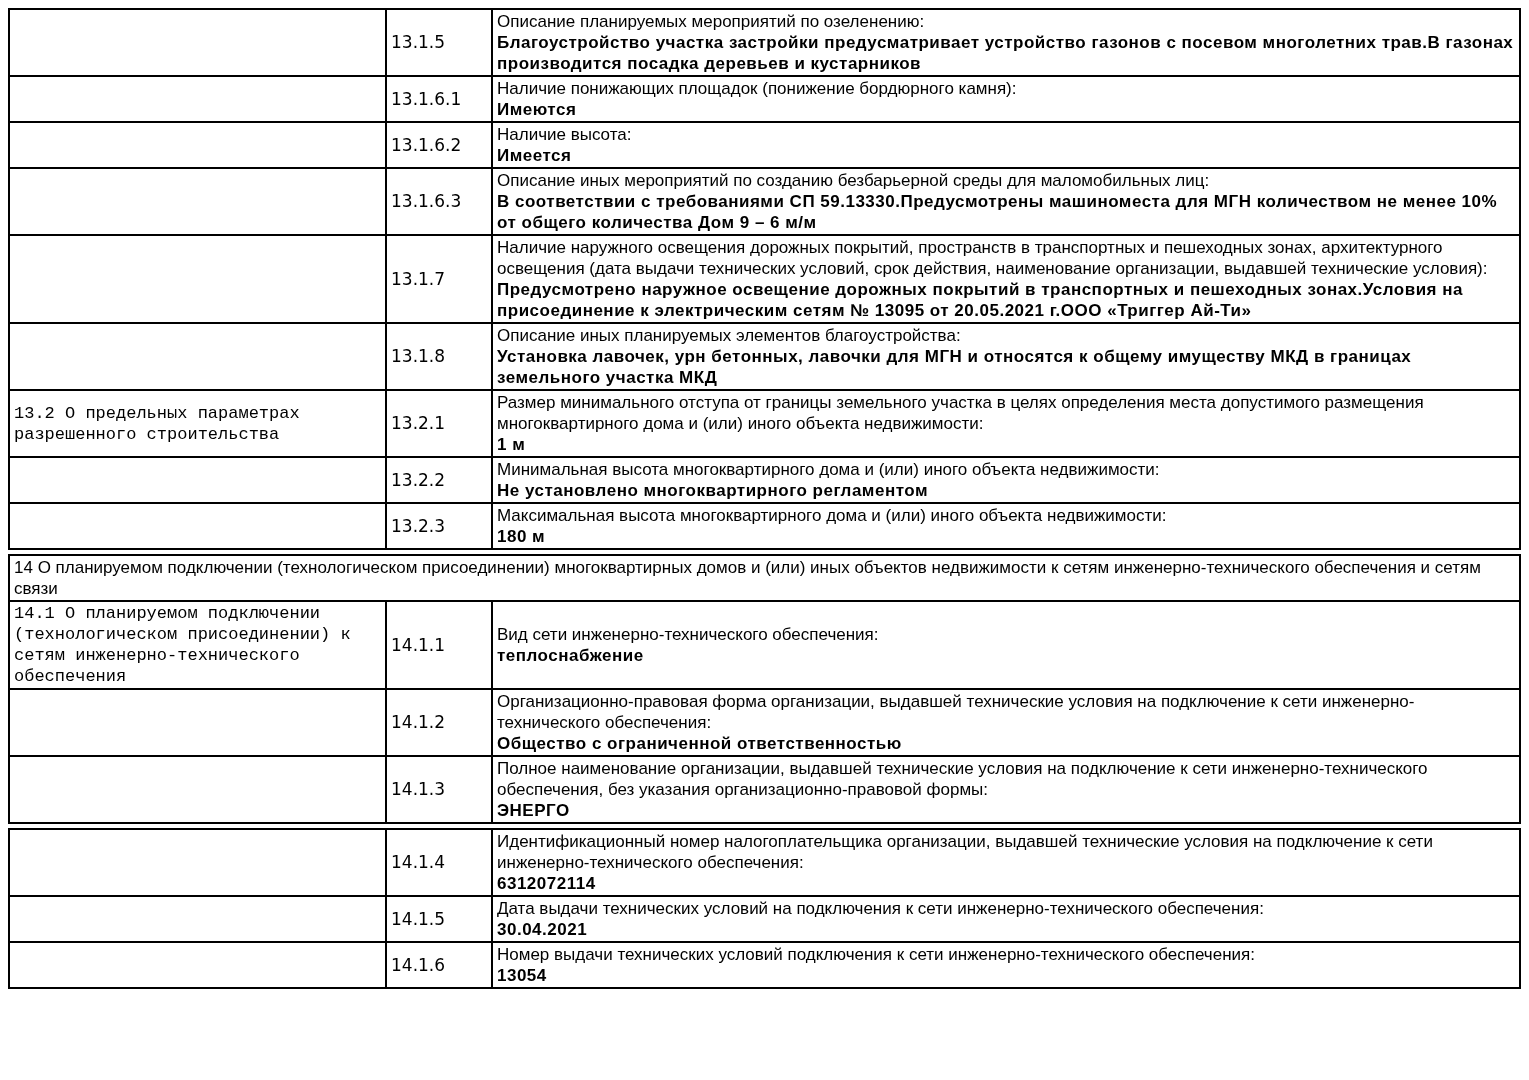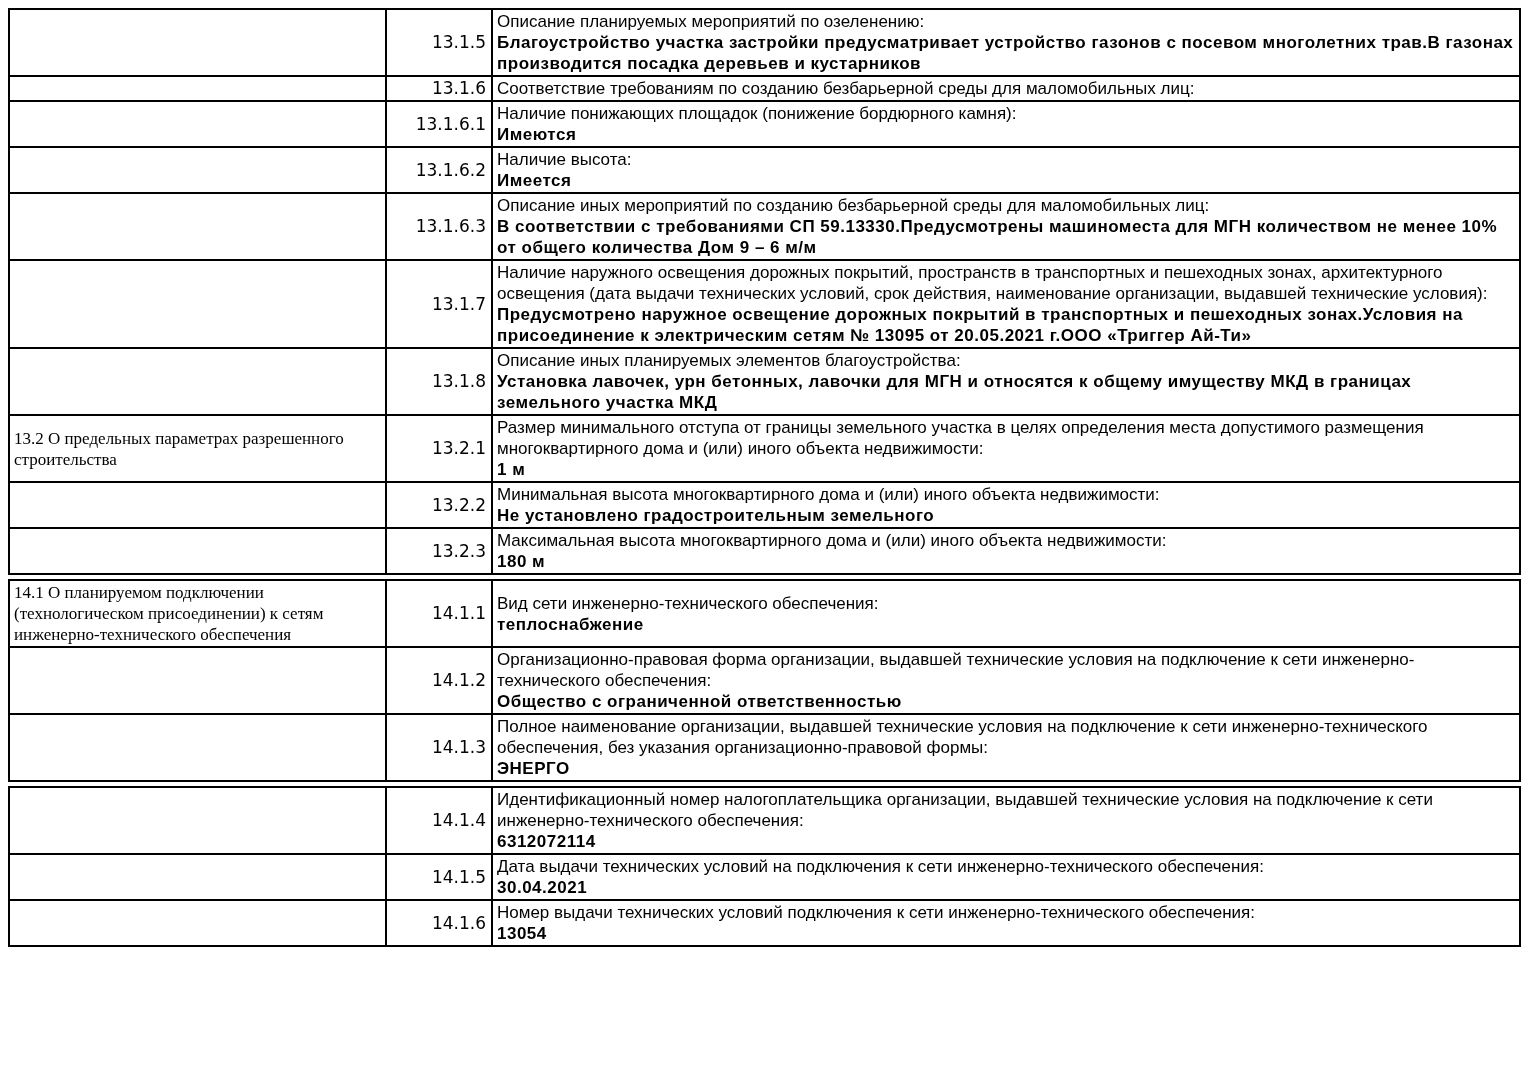--- a/index.html
+++ b/index.html
@@ -24,32 +24,31 @@
   }
   table.decl td {
     border: 2px solid #000000;
     vertical-align: middle;
     padding: 1px 5px 1px 4px;
     font-size: 17px;
     line-height: 21px;
     overflow: hidden;
   }
   td.c-section {
-    font-family: Liberation Serif, serif;
+    font-family: Liberation Mono, monospace;
     font-size: 16.5px;
     line-height: 21px;
     padding-left: 8px;
     vertical-align: middle;
   }
   td.c-num {
     font-family: "DejaVu Sans", "Liberation Sans", sans-serif;
     font-size: 17px;
     padding-left: 8px;
     vertical-align: middle;
-    text-align: right;
   }
   td.c-content {
     vertical-align: middle;
   }
   td.c-content .label {
     font-weight: normal;
   }
   td.c-content .value {
     font-weight: bold;
     letter-spacing: 0.5px;
@@ -74,28 +73,20 @@
     <tr>
       <td class="c-section"></td>
       <td class="c-num">13.1.5</td>
       <td class="c-content">
         <div class="label">Описание планируемых мероприятий по озеленению:</div>
         <div class="value">Благоустройство участка застройки предусматривает устройство газонов с посевом многолетних трав.В газонах производится посадка деревьев и кустарников</div>
       </td>
     </tr>
     <tr>
       <td class="c-section"></td>
-      <td class="c-num">13.1.6</td>
-      <td class="c-content">
-        <div class="label">Соответствие требованиям по созданию безбарьерной среды для маломобильных лиц:</div>
-        <div class="value"></div>
-      </td>
-    </tr>
-    <tr>
-      <td class="c-section"></td>
       <td class="c-num">13.1.6.1</td>
       <td class="c-content">
         <div class="label">Наличие понижающих площадок (понижение бордюрного камня):</div>
         <div class="value">Имеются</div>
       </td>
     </tr>
     <tr>
       <td class="c-section"></td>
       <td class="c-num">13.1.6.2</td>
       <td class="c-content">
@@ -133,21 +124,21 @@
       <td class="c-content">
         <div class="label">Размер минимального отступа от границы земельного участка в целях определения места допустимого размещения многоквартирного дома и (или) иного объекта недвижимости:</div>
         <div class="value">1 м</div>
       </td>
     </tr>
     <tr>
       <td class="c-section"></td>
       <td class="c-num">13.2.2</td>
       <td class="c-content">
         <div class="label">Минимальная высота многоквартирного дома и (или) иного объекта недвижимости:</div>
-        <div class="value">Не установлено градостроительным земельного</div>
+        <div class="value">Не установлено многоквартирного регламентом</div>
       </td>
     </tr>
     <tr>
       <td class="c-section"></td>
       <td class="c-num">13.2.3</td>
       <td class="c-content">
         <div class="label">Максимальная высота многоквартирного дома и (или) иного объекта недвижимости:</div>
         <div class="value">180 м</div>
       </td>
     </tr>
@@ -155,20 +146,23 @@
 </table>
 
 <table class="decl">
   <colgroup>
       <col style="width:377px">
       <col style="width:106px">
       <col>
     </colgroup>
   <tbody>
     <tr>
+      <td class="c-header" colspan="3">14 О планируемом подключении (технологическом присоединении) многоквартирных домов и (или) иных объектов недвижимости к сетям инженерно-технического обеспечения и сетям связи</td>
+    </tr>
+    <tr>
       <td class="c-section">14.1 О планируемом подключении (технологическом присоединении) к сетям инженерно-технического обеспечения</td>
       <td class="c-num">14.1.1</td>
       <td class="c-content">
         <div class="label">Вид сети инженерно-технического обеспечения:</div>
         <div class="value">теплоснабжение</div>
       </td>
     </tr>
     <tr>
       <td class="c-section"></td>
       <td class="c-num">14.1.2</td>

